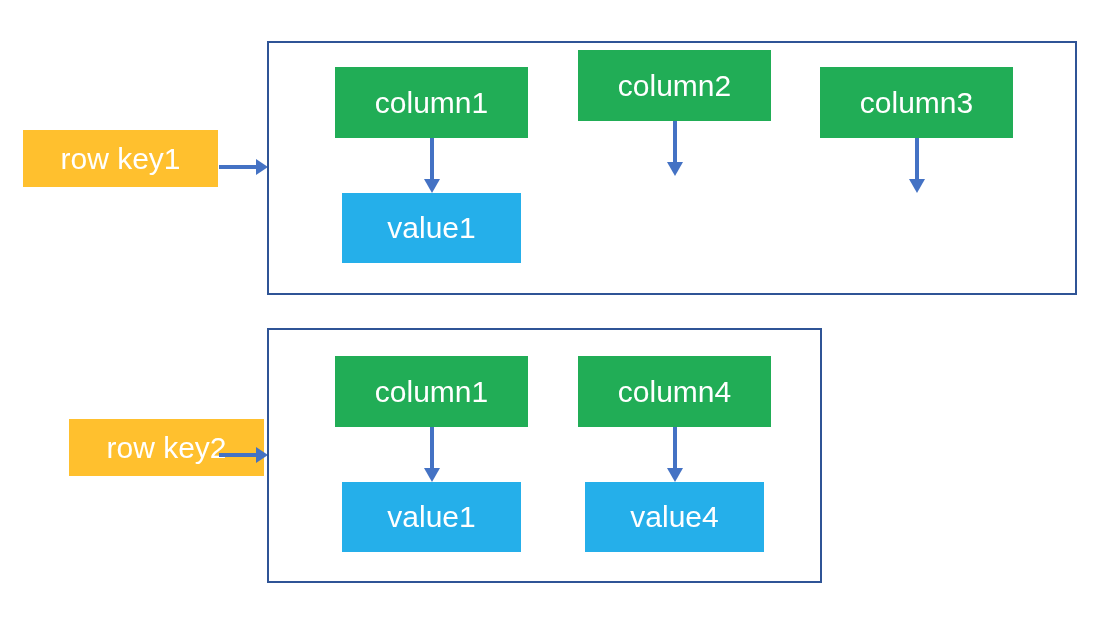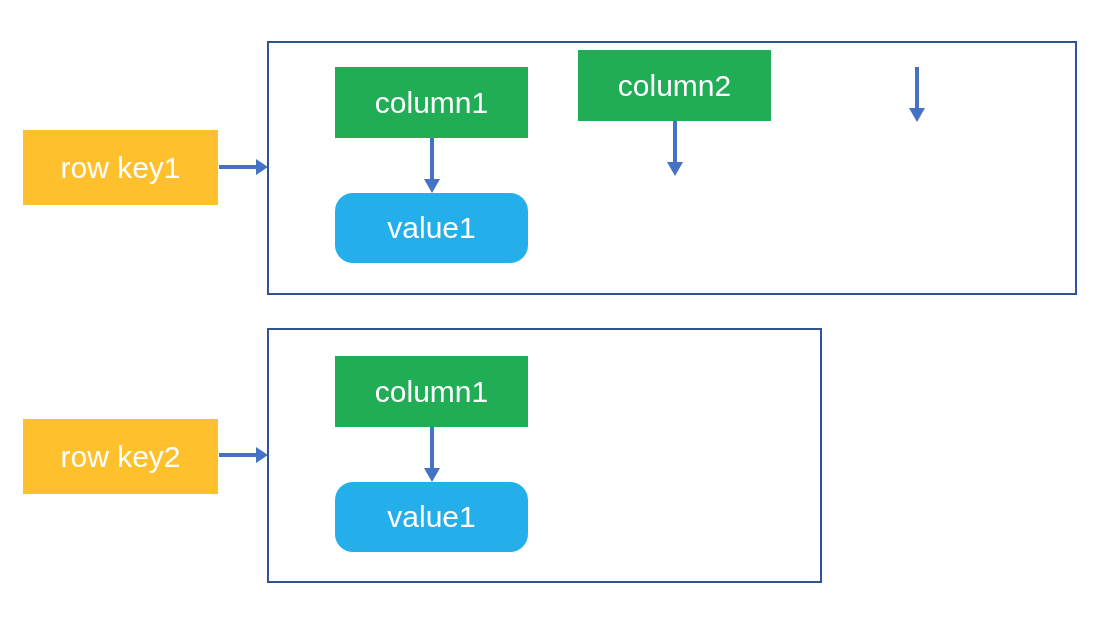--- a/index.html
+++ b/index.html
@@ -17,21 +17,21 @@
     align-items: center;
     justify-content: center;
     color: var(--text, #ffffff);
     font-size: 30px;
     line-height: 1;
     white-space: nowrap;
   }
   .rowkey {
     left: 23px;
     width: 195px;
-    height: 75px;
+    height: 57px;
     background: var(--row-key-bg, #FFC02E);
   }
   .container {
     position: absolute;
     border: 2px solid var(--container-border, #2F5496);
     background: #ffffff;
     box-sizing: border-box;
   }
   .cell {
     position: absolute;
@@ -41,24 +41,23 @@
     align-items: center;
   }
   .colbox {
     position: relative;
     width: 193px;
     height: 71px;
     background: var(--column-bg, #21AD56);
   }
   .valbox {
     position: relative;
-    width: 193px;
+    width: 179px;
     height: 70px;
     background: var(--value-bg, #25AFEA);
-    border-radius: 18px;
   }
   .varrow { display: block; height: 55px; }
   .harrow { position: absolute; }
   .arrow-line { stroke: var(--arrow, #4472C4); stroke-width: 4; }
   .arrow-head { fill: var(--arrow, #4472C4); }
 </style>
 </head>
 <body>
 
 <div class="canvas">
@@ -91,27 +90,30 @@
     <div class="box colbox">
       <span>column2</span>
     </div>
     <svg class="varrow" width="24" height="55">
       <line class="arrow-line" x1="12" y1="0" x2="12" y2="43"></line>
       <polygon class="arrow-head" points="4,41 20,41 12,55"></polygon>
     </svg>
   </div>
 
   <div class="cell" style="left:820px; top:67px;">
+    <div class="box colbox">
+      <span>column3</span>
+    </div>
     <svg class="varrow" width="24" height="55">
       <line class="arrow-line" x1="12" y1="0" x2="12" y2="43"></line>
       <polygon class="arrow-head" points="4,41 20,41 12,55"></polygon>
     </svg>
   </div>
 
-  <div class="box rowkey" style="top:419px;">
+  <div class="box rowkey" style="top:419px;margin-left:46px;">
     <span>row key2</span>
   </div>
 
   <svg class="harrow" style="left:219px; top:443px;" width="49" height="24">
     <line class="arrow-line" x1="0" y1="12" x2="37" y2="12"></line>
     <polygon class="arrow-head" points="37,4 37,20 49,12"></polygon>
   </svg>
 
   <div class="container" style="left:267px; top:328px; width:555px; height:255px;"></div>
 
@@ -121,14 +123,26 @@
     </div>
     <svg class="varrow" width="24" height="55">
       <line class="arrow-line" x1="12" y1="0" x2="12" y2="43"></line>
       <polygon class="arrow-head" points="4,41 20,41 12,55"></polygon>
     </svg>
     <div class="box valbox">
       <span>value1</span>
     </div>
   </div>
 
+  <div class="cell" style="left:578px; top:356px;">
+    <div class="box colbox">
+      <span>column4</span>
+    </div>
+    <svg class="varrow" width="24" height="55">
+      <line class="arrow-line" x1="12" y1="0" x2="12" y2="43"></line>
+      <polygon class="arrow-head" points="4,41 20,41 12,55"></polygon>
+    </svg>
+    <div class="box valbox">
+      <span>value4</span>
+    </div>
+  </div>
 
 </div>
 
 </body></html>

